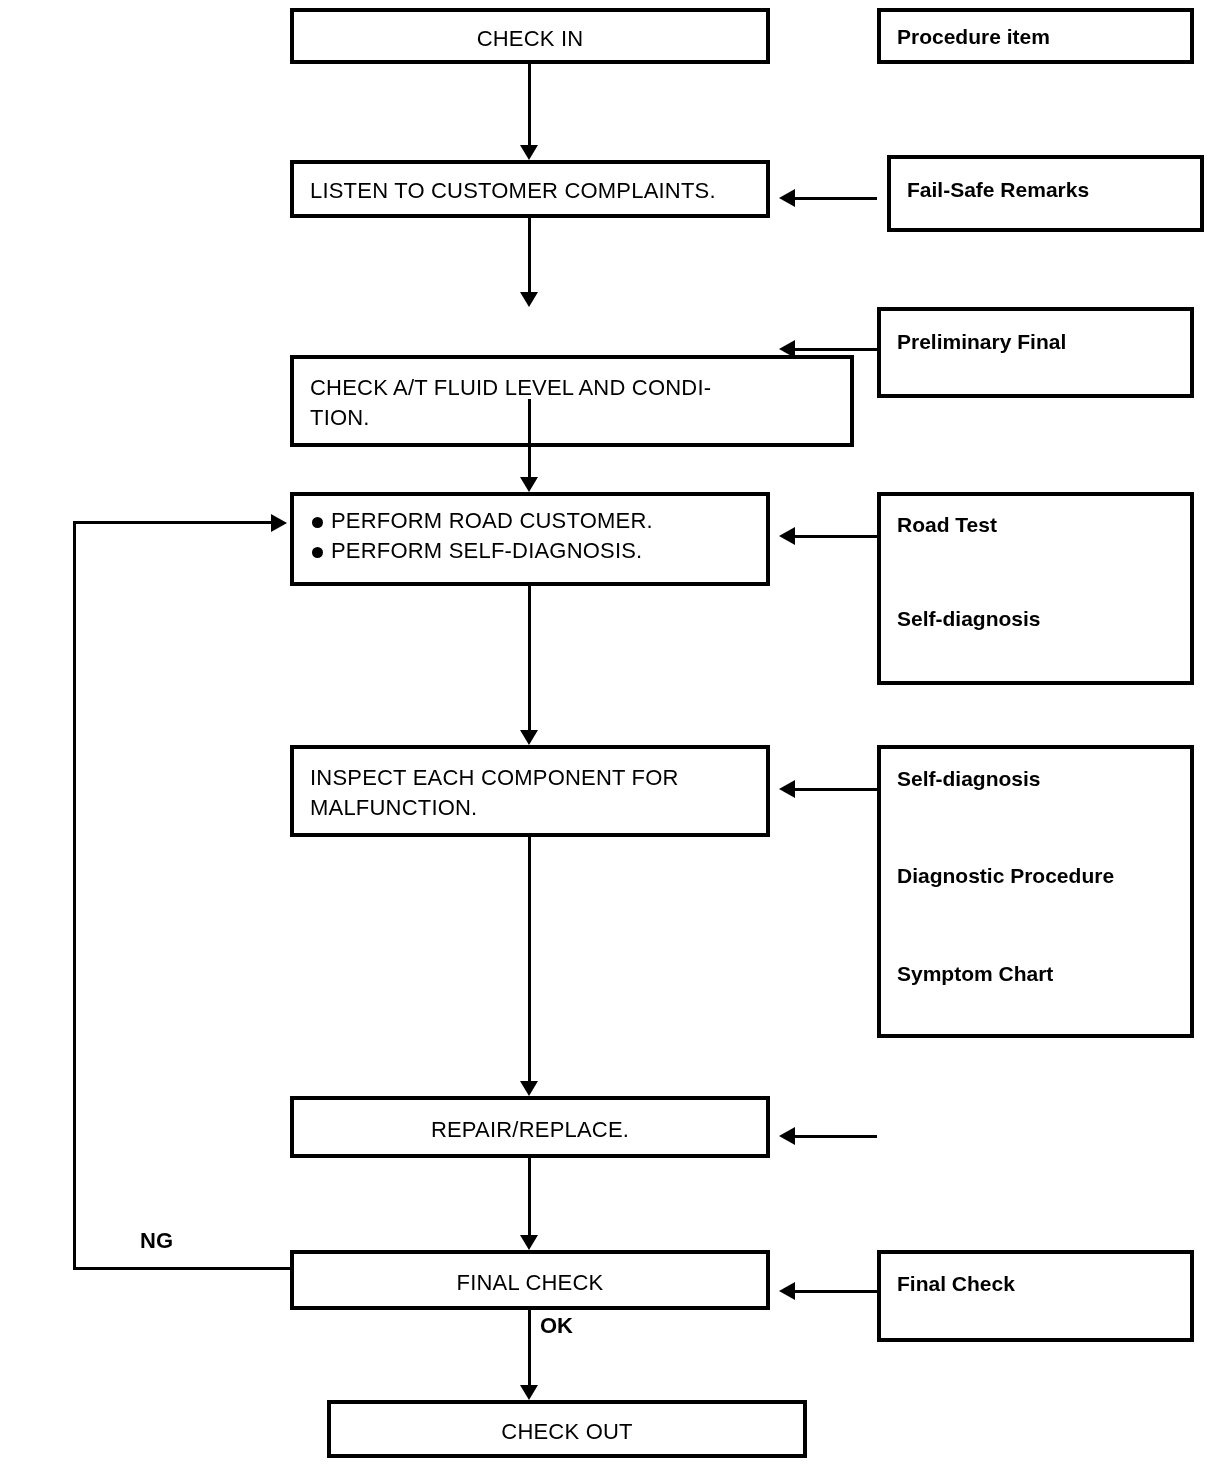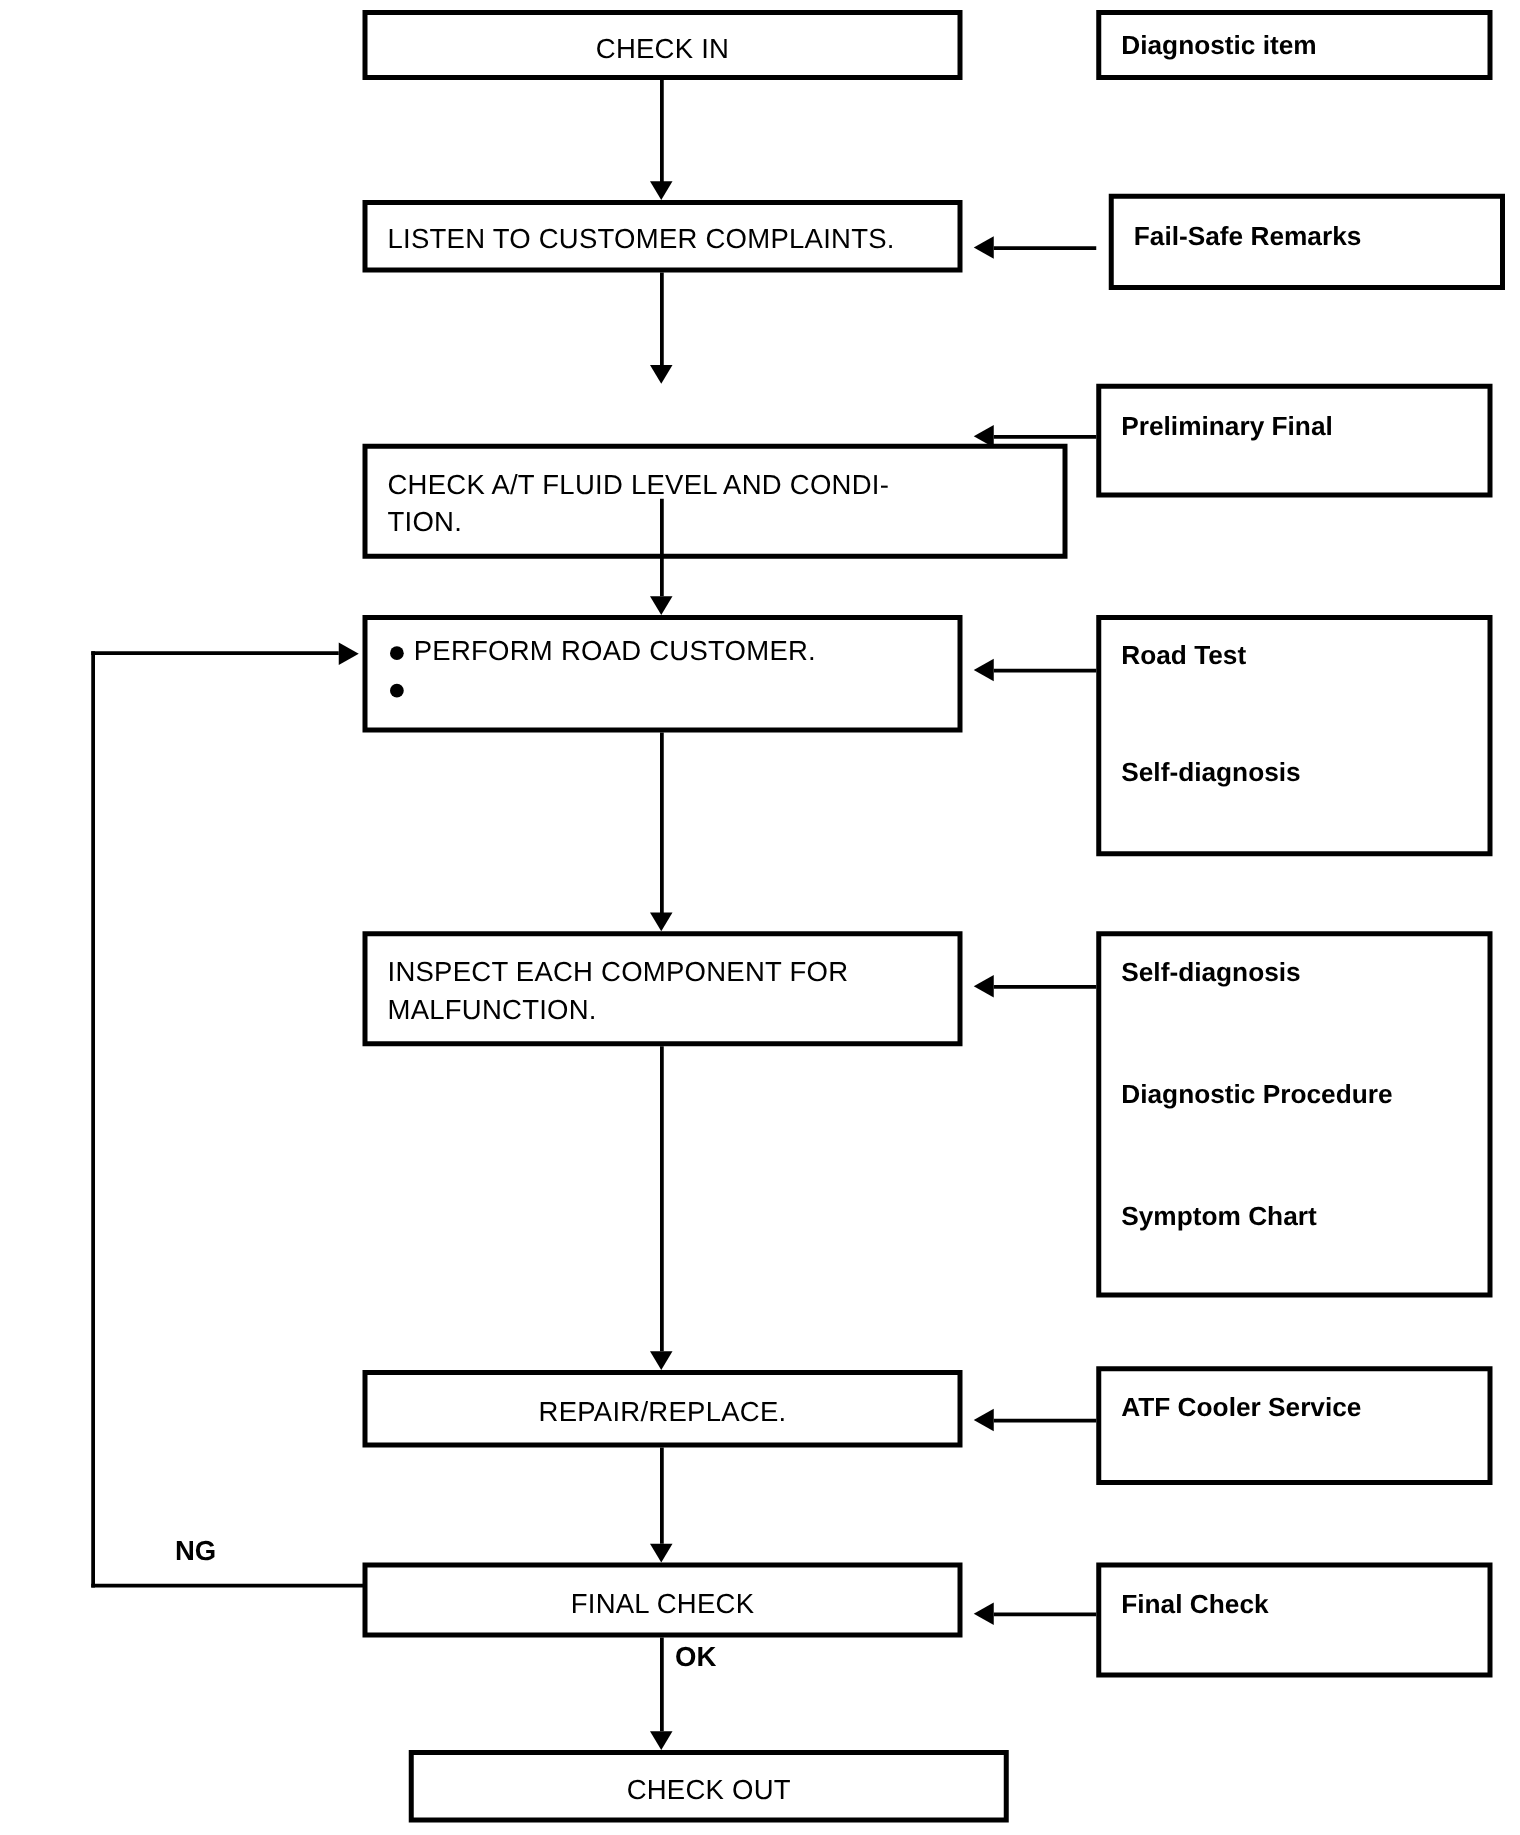--- a/index.html
+++ b/index.html
@@ -111,41 +111,42 @@
 
   <div class="box" style="left:290px; top:307px; width:564px; height:92px;margin-top:48px;">
     <div class="box-label proc-text proc-left" style="top:14px; left:16px;">CHECK A/T FLUID LEVEL AND CONDI-
 TION.</div>
   </div>
 
   <div class="box" style="left:290px; top:492px; width:480px; height:94px;">
     <span class="bullet" style="left:18px; top:21px;"></span>
     <div class="box-label proc-text proc-left" style="top:10px; left:37px;">PERFORM ROAD CUSTOMER.</div>
     <span class="bullet" style="left:18px; top:51px;"></span>
+    <div class="box-label proc-text proc-left" style="top:40px; left:37px;">PERFORM SELF-DIAGNOSIS.</div>
   </div>
 
   <div class="box" style="left:290px; top:1096px; width:480px; height:62px;">
     <div class="box-label proc-text proc-center" style="top:15px;">REPAIR/REPLACE.</div>
   </div>
 
   <div class="box" style="left:290px; top:745px; width:480px; height:92px;">
     <div class="box-label proc-text proc-left" style="top:14px; left:16px;">INSPECT EACH COMPONENT FOR
 MALFUNCTION.</div>
   </div>
 
   <div class="box" style="left:290px; top:1250px; width:480px; height:60px;">
     <div class="box-label proc-text proc-center" style="top:14px;">FINAL CHECK</div>
   </div>
 
   <div class="box" style="left:290px; top:1400px; width:480px; height:58px;margin-left:37px;">
     <div class="box-label proc-text proc-center" style="top:13px;">CHECK OUT</div>
   </div>
 
   <div class="box" style="left:877px; top:8px; width:317px; height:56px;">
-    <div class="box-label ref-text" style="top:12px; left:16px;">Diagnostic item</div>
+    <div class="box-label ref-text" style="top:12px; left:16px;">Procedure item</div>
   </div>
 
   <div class="box" style="left:887px; top:155px; width:317px; height:77px;">
     <div class="box-label ref-text" style="top:18px; left:16px;">Fail-Safe Remarks</div>
   </div>
 
   <div class="box" style="left:877px; top:307px; width:317px; height:91px;">
     <div class="box-label ref-text" style="top:18px; left:16px;">Preliminary Final</div>
   </div>
 
@@ -153,23 +154,20 @@
     <div class="box-label ref-text" style="top:16px; left:16px;">Road Test</div>
     <div class="box-label ref-text" style="top:110px; left:16px;">Self-diagnosis</div>
   </div>
 
   <div class="box" style="left:877px; top:745px; width:317px; height:293px;">
     <div class="box-label ref-text" style="top:17px; left:16px;">Self-diagnosis</div>
     <div class="box-label ref-text" style="top:114px; left:16px;">Diagnostic Procedure</div>
     <div class="box-label ref-text" style="top:212px; left:16px;">Symptom Chart</div>
   </div>
 
-  <div class="box" style="left:877px; top:1093px; width:317px; height:95px;">
-    <div class="box-label ref-text" style="top:17px; left:16px;">ATF Cooler Service</div>
-  </div>
 
   <div class="box" style="left:877px; top:1250px; width:317px; height:92px;">
     <div class="box-label ref-text" style="top:17px; left:16px;">Final Check</div>
   </div>
 
   <div class="vline" style="left:528px; top:64px; height:82px;"></div>
   <div class="arrow-down" style="left:520px; top:145px;"></div>
 
   <div class="vline" style="left:528px; top:218px; height:75px;"></div>
   <div class="arrow-down" style="left:520px; top:292px;"></div>

